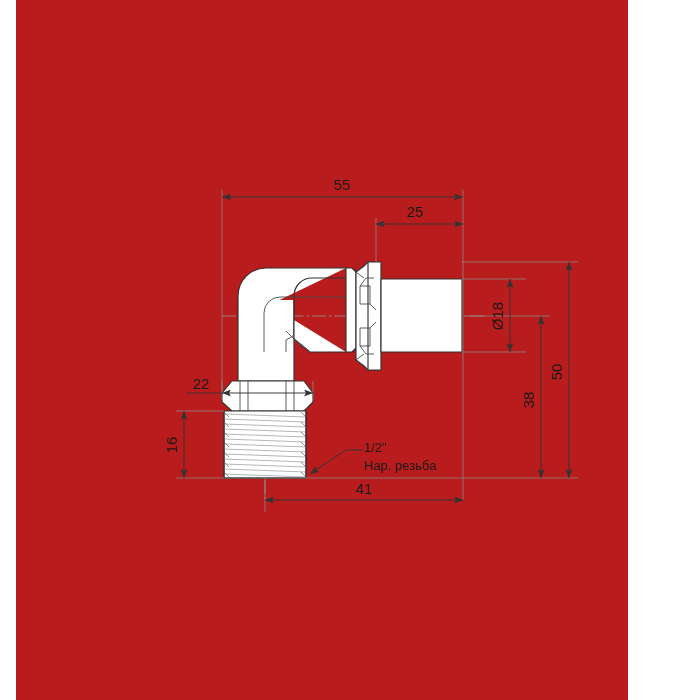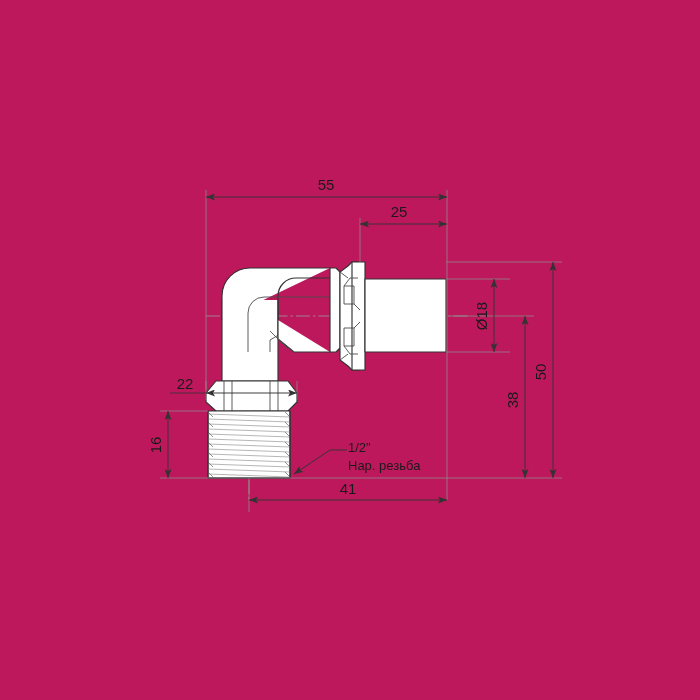--- a/index.html
+++ b/index.html
@@ -2,25 +2,26 @@
 <html><head>
 <meta charset="utf-8">
 <style>
   html, body {
     margin: 0;
     padding: 0;
     background: #ffffff;
   }
   #canvas {
     position: relative;
-    width: 700px;
+    width: 612px;
     height: 700px;
-    background: #be185d;
+    background: #b91c1c;
     font-family: "Liberation Sans", sans-serif;
     overflow: hidden;
+    margin-left: 16px;
   }
   #drawing {
     position: absolute;
     left: 0;
     top: 0;
     width: 700px;
     height: 700px;
   }
   .dim-label {
     font-family: "Liberation Sans", sans-serif;

